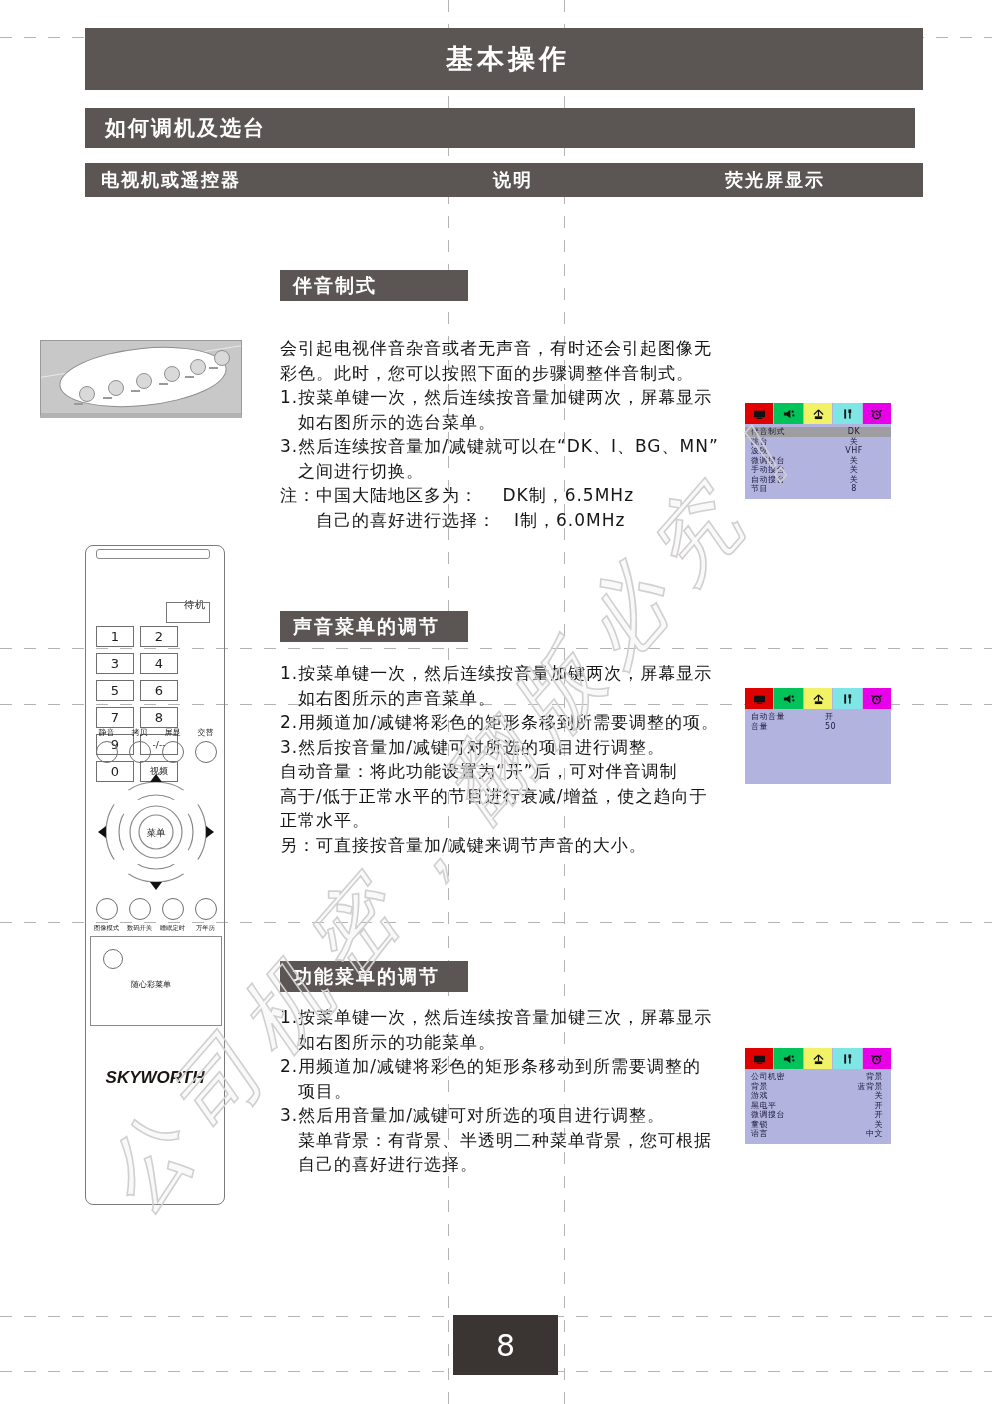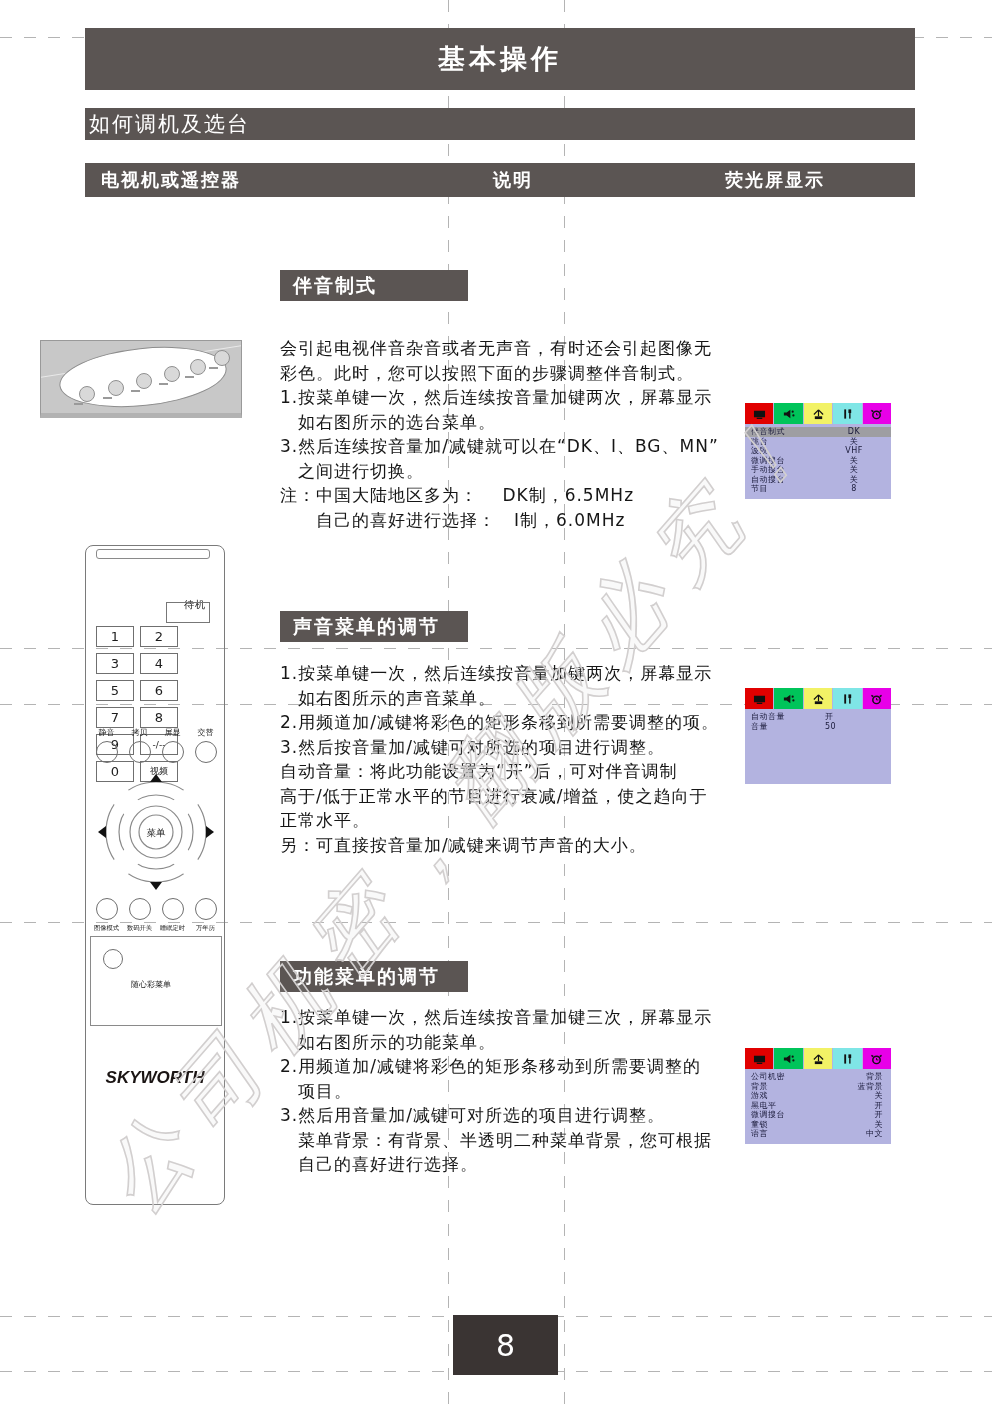--- a/index.html
+++ b/index.html
@@ -4,25 +4,25 @@
 <style>
   html,body{margin:0;padding:0;background:#fff;}
   .page{position:relative;width:992px;height:1404px;background:#ffffff;overflow:hidden;
         font-family:"DejaVu Sans",sans-serif;color:#1c1c1c;}
   
   .fold-v{position:absolute;top:0;height:1404px;width:1px;z-index:1;
           background:repeating-linear-gradient(180deg,#b4b4b4 0 12px,transparent 12px 24px);}
   .fold-h{position:absolute;left:0;width:992px;height:1px;z-index:1;
           background:repeating-linear-gradient(90deg,#b4b4b4 0 12px,transparent 12px 24px);}
   
-  .bar{position:absolute;left:85px;width:830px;background:#5b5553;color:#fff;z-index:2;}
+  .bar{position:absolute;left:85px;width:830px;background:#5b5553;color:#fff;z-index:2;padding-left:8px;}
   .bar-main{top:28px;height:62px;display:flex;align-items:center;justify-content:center;
             font-size:27px;font-weight:bold;letter-spacing:4px;}
-  .bar-sub{top:108px;height:32px;display:flex;align-items:center;font-size:21px;
-           font-weight:normal;padding-left:4px;box-sizing:border-box;letter-spacing:2px;}
+  .bar-sub{top:108px;height:40px;display:flex;align-items:center;font-size:21px;
+           font-weight:bold;padding-left:20px;box-sizing:border-box;letter-spacing:2px;}
   .bar-cols{top:163px;height:34px;font-size:18px;font-weight:bold;letter-spacing:2px;}
   .bar-cols span{position:absolute;top:0;height:34px;display:flex;align-items:center;justify-content:center;}
   .col1{left:16px;}
   .col2{left:363px;width:130px;}
   .col3{left:615px;width:150px;}
   
   .sec-bar{position:absolute;left:280px;width:188px;height:31px;background:#5b5553;color:#fff;
            z-index:2;display:flex;align-items:center;padding-left:13px;box-sizing:border-box;
            font-size:19px;font-weight:bold;letter-spacing:2px;}
   

